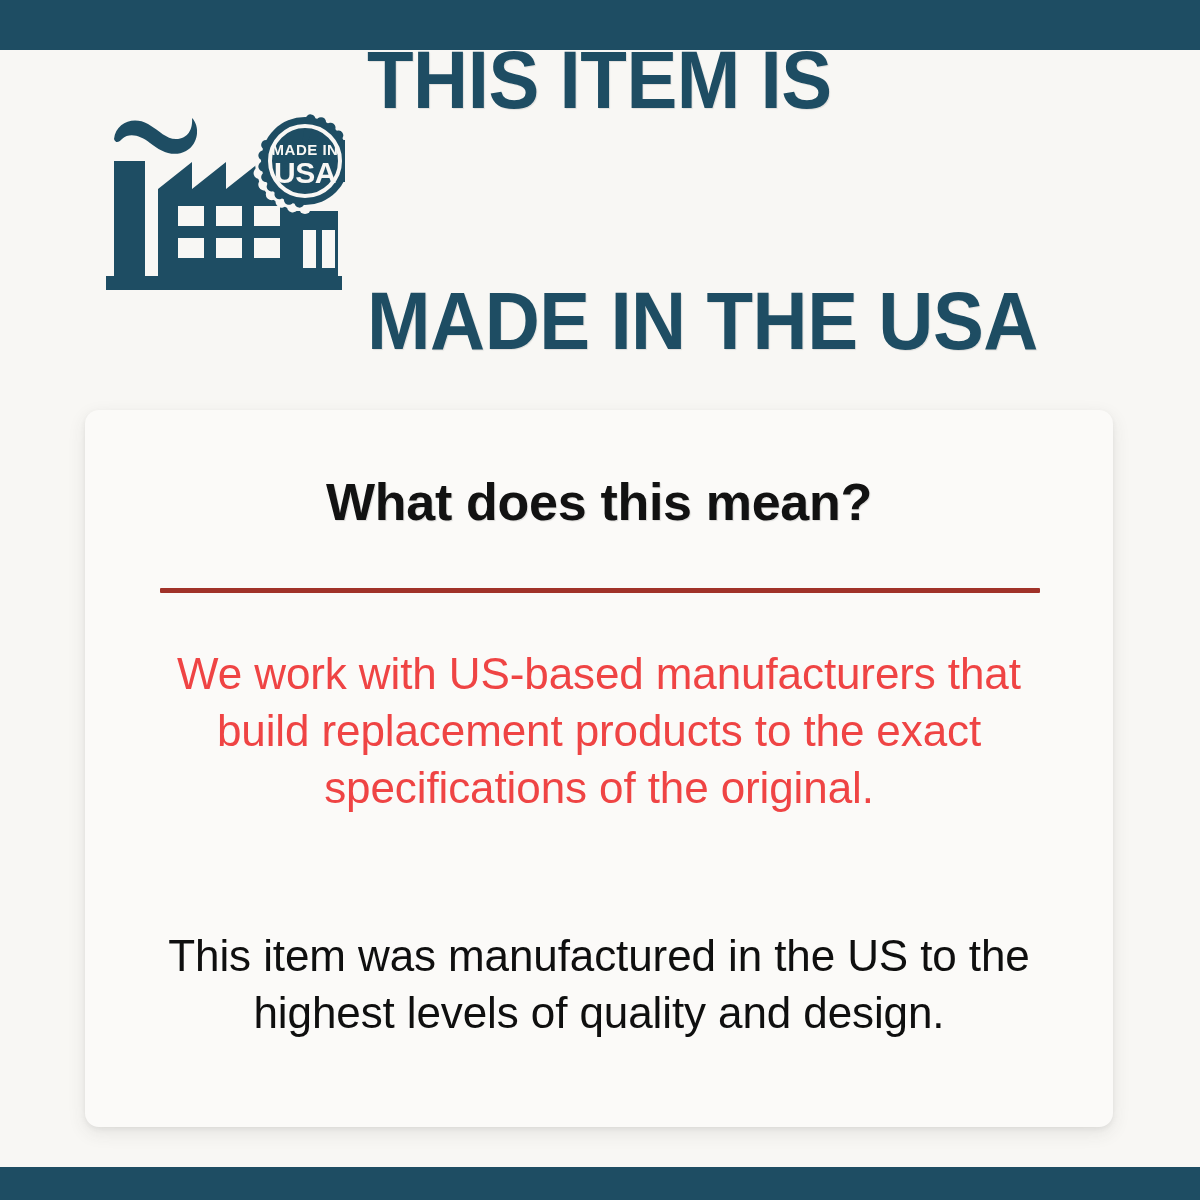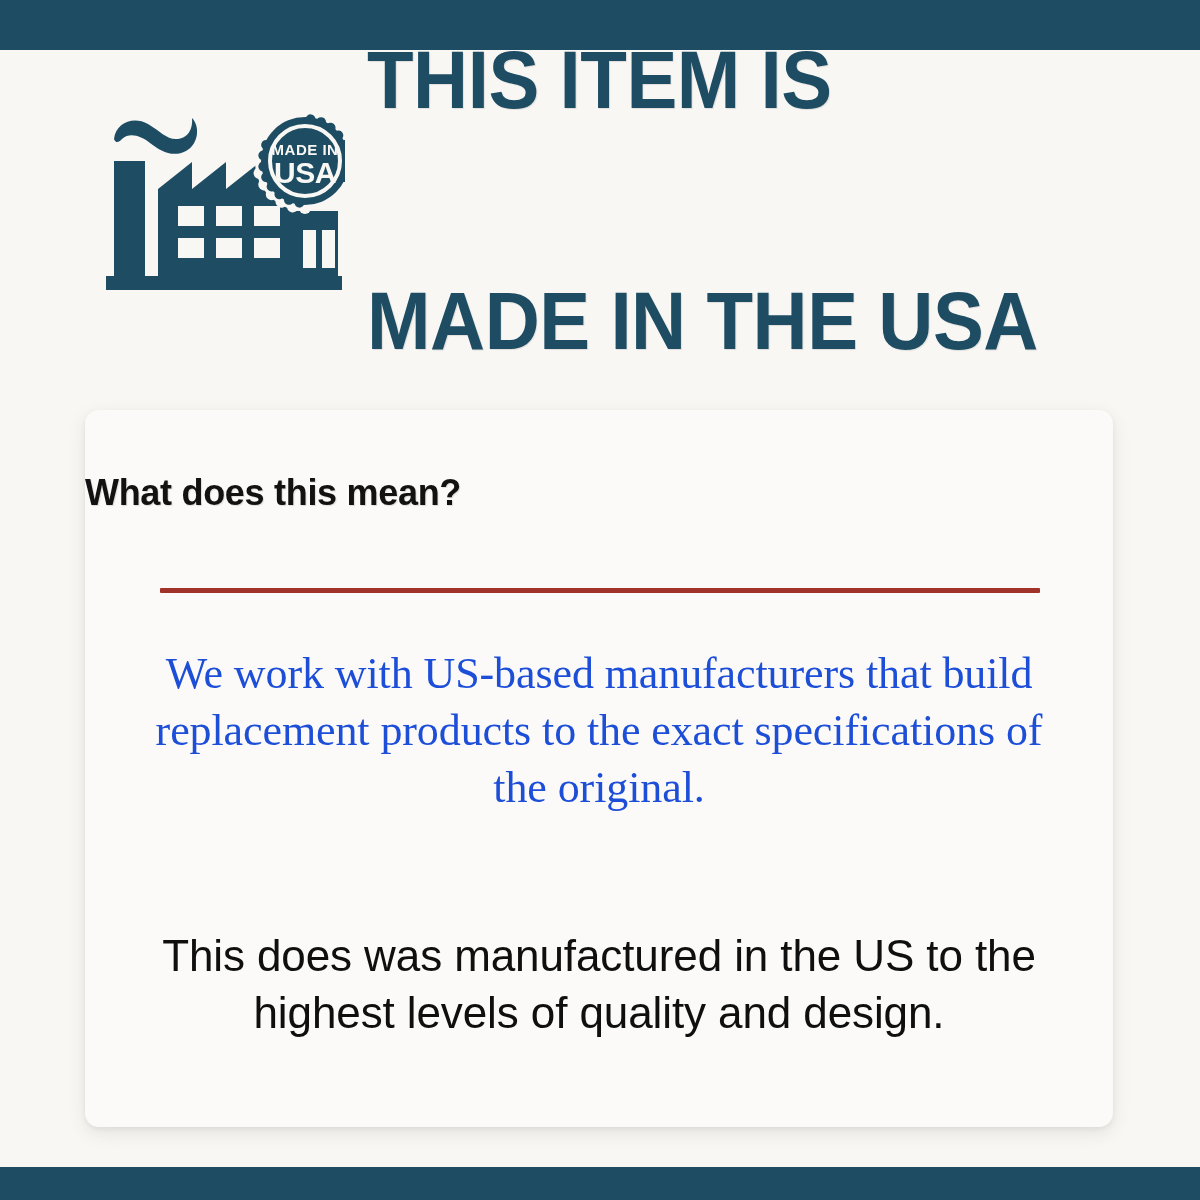--- a/index.html
+++ b/index.html
@@ -93,25 +93,25 @@
     border-radius: 14px;
     box-shadow: 0 6px 18px rgba(60,60,60,0.10),
                 0 2px 5px rgba(60,60,60,0.07);
     box-sizing: border-box;
   }
   .card-title {
     position: absolute;
     top: 62px;
     left: 0;
     width: 100%;
-    text-align: left;
+    text-align: center;
     color: #121212;
     font-family: "Liberation Sans Narrow", "Liberation Sans", sans-serif;
     font-weight: bold;
-    font-size: 36px;
+    font-size: 52px;
     letter-spacing: -0.3px;
     text-shadow: 1px 1px 1px rgba(0,0,0,0.12);
   }
   .divider {
     position: absolute;
     top: 178px;
     left: 75px;
     width: 880px;
     height: 5px;
     background: #a03229;
@@ -219,19 +219,19 @@
     </div>
 
   </div>
 
   <div class="card" style="background: rgb(251, 250, 248);">
 
     <div class="card-title">What does this mean?</div>
 
     <div class="divider" style="background: rgb(160, 50, 41);"></div>
 
-    <div class="body-block para-1" style="color: #1d4ed8; font-family: Liberation Serif, serif;">We work with US-based manufacturers that build replacement products to the exact specifications of the original.</div>
-
-    <div class="body-block para-2" style="color: rgb(15, 15, 15);">This does was manufactured in the US to the highest levels of quality and design.</div>
+    <div class="body-block para-1" style="color: #ef4444;">We work with US-based manufacturers that build replacement products to the exact specifications of the original.</div>
+
+    <div class="body-block para-2" style="color: rgb(15, 15, 15);">This item was manufactured in the US to the highest levels of quality and design.</div>
 
   </div>
 
 </div>
 
 </body></html>

